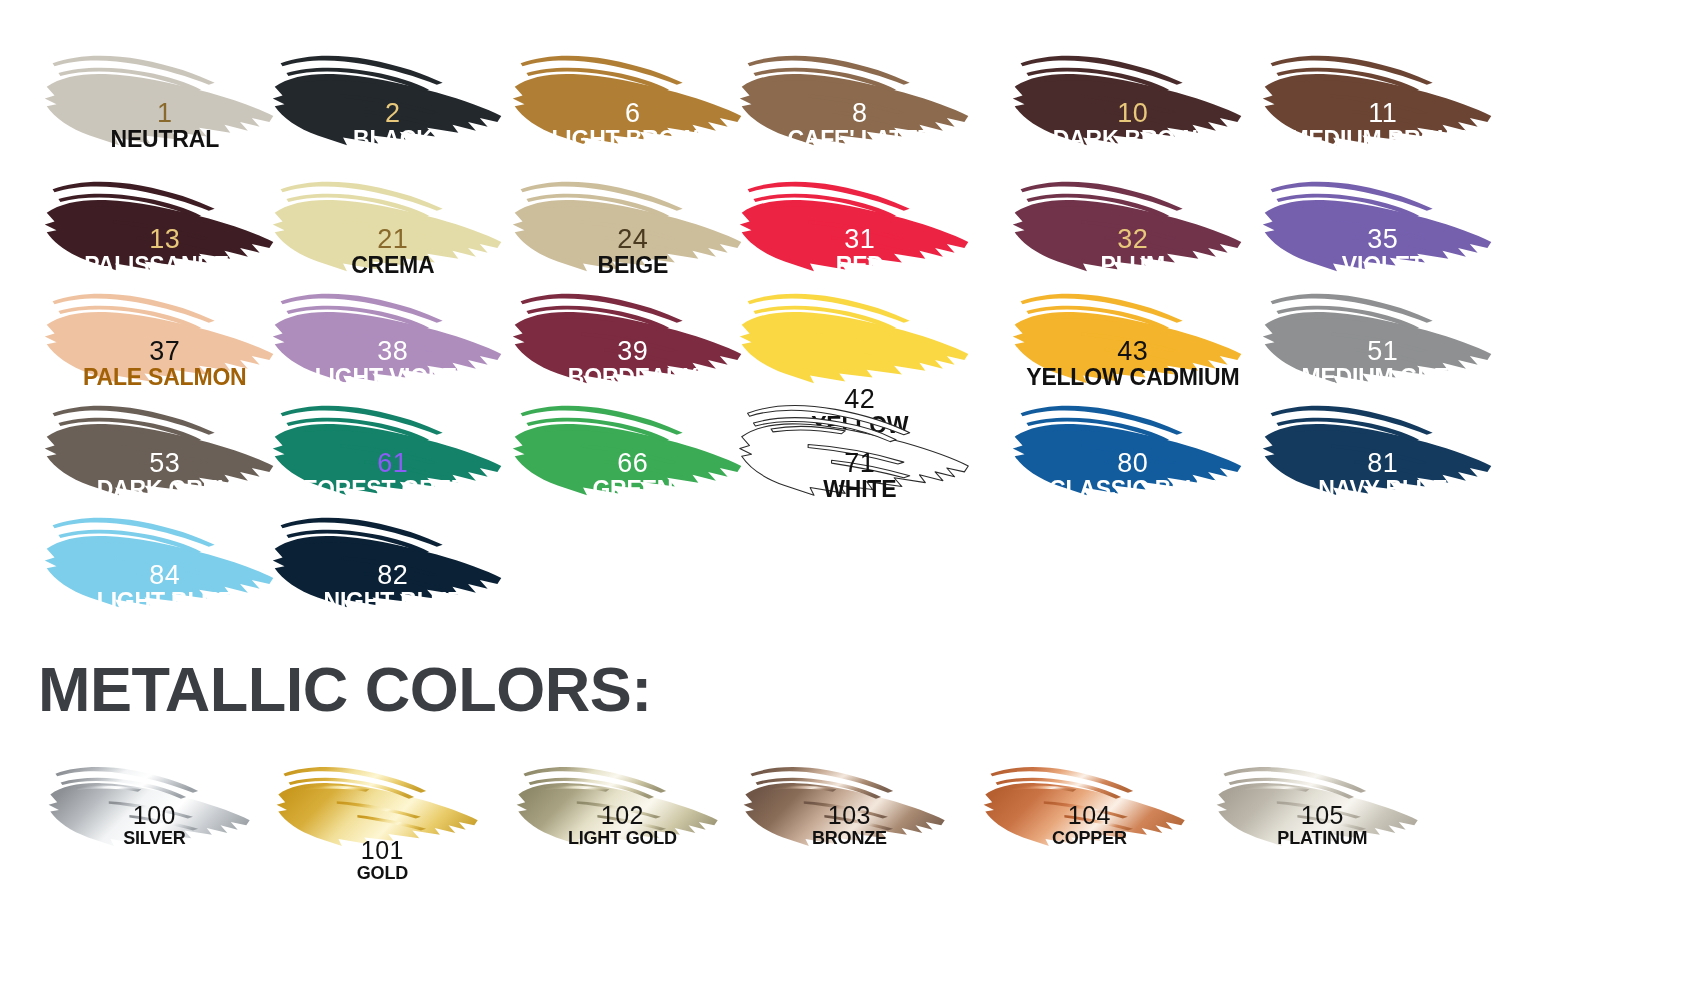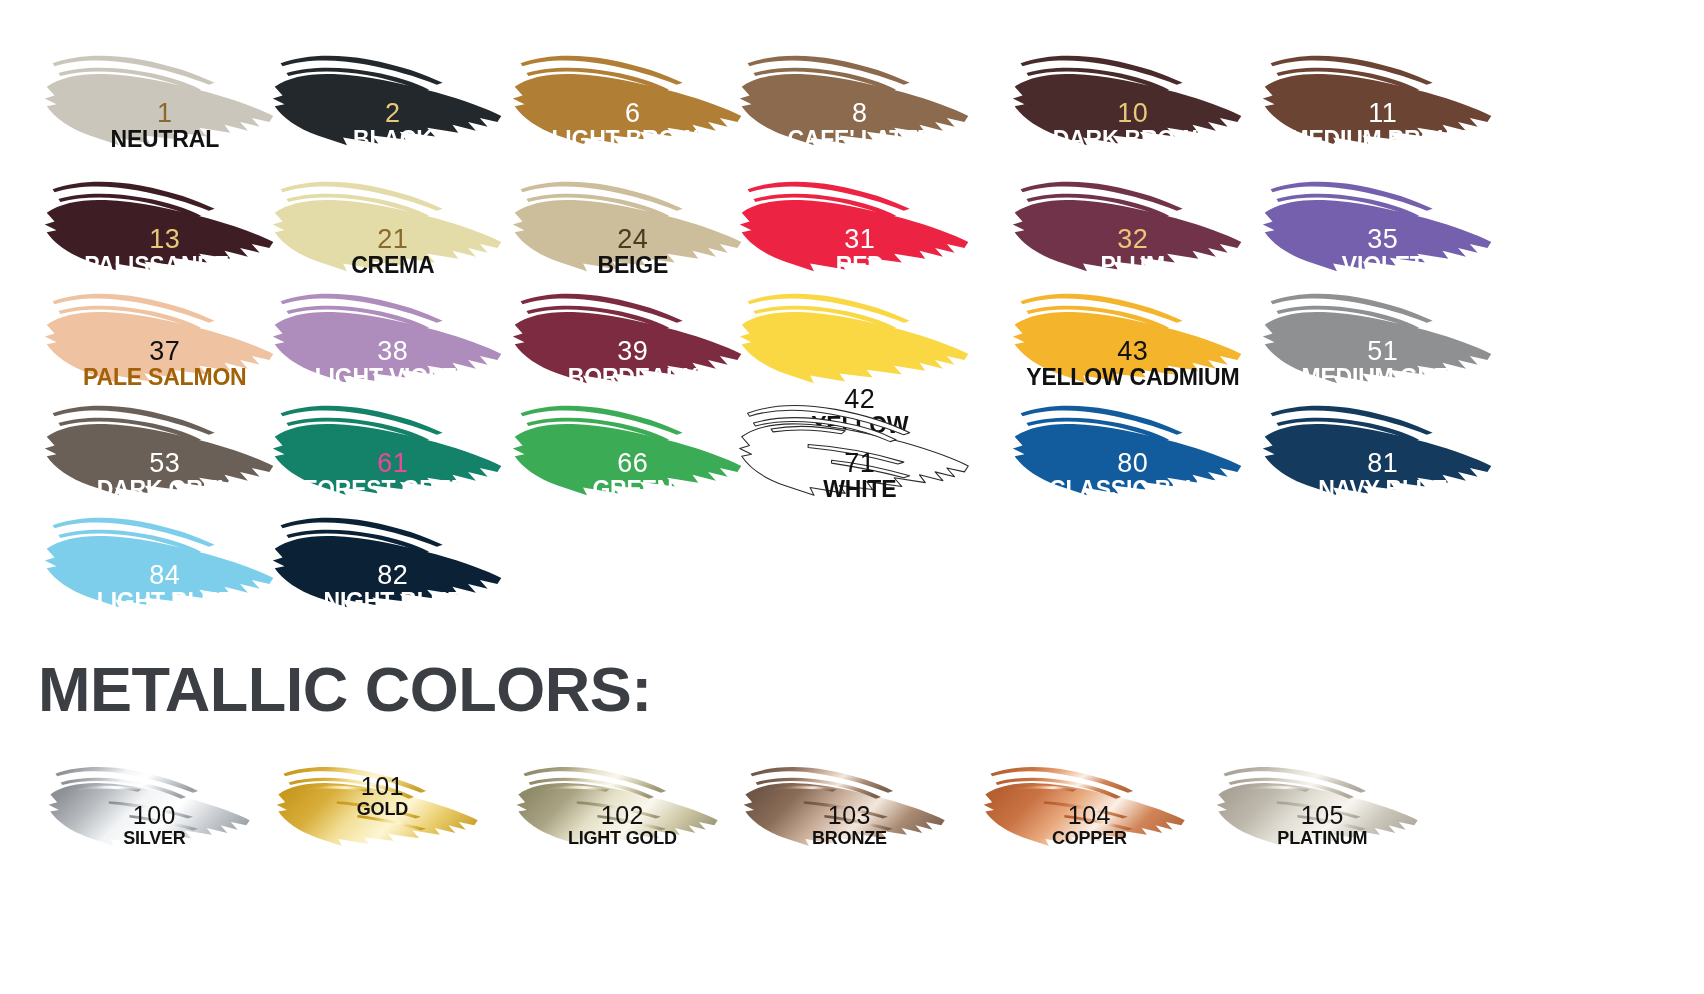--- a/index.html
+++ b/index.html
@@ -326,21 +326,21 @@
         <svg viewBox="0 0 240 128" width="240" height="125" xmlns="http://www.w3.org/2000/svg">
           <path d="M4,54 C18,44 40,40 64,41 C96,42 132,50 170,60 C198,68 220,76 236,84 L232,90 L214,86 L222,95 L202,90 L210,99 L186,93 L192,101 L160,96 L168,105 L132,100 L138,108 L104,104 L110,112 L74,106 L78,114 L48,104 C28,97 12,86 4,74 L14,72 L2,66 L12,63 Z" fill="#138268"></path>
           <path d="M10,30 C34,21 66,20 100,26 C132,32 158,41 176,50 L170,52 C150,44 124,36 96,31 C64,25 34,26 12,33 Z" fill="#138268"></path>
           <path d="M16,40 C40,33 72,33 104,39 C128,43 148,50 162,57 L156,59 C140,52 120,46 98,42 C70,37 40,37 18,43 Z" fill="#138268"></path>
           <path d="M34,46 C56,42 84,43 110,48 L106,51 C84,47 58,46 36,49 Z" fill="#138268"></path>
           <path d="M72,62 C104,64 140,71 170,80 L164,82 C136,74 102,68 72,65 Z" fill="#138268"></path>
           <path d="M96,78 C124,81 152,87 176,94 L170,96 C148,90 122,85 96,81 Z" fill="#138268"></path>
         </svg>
       </div>
       <div class="labels" style="width: 300px; left: 242.8px; top: 450.25px;">
-        <span class="lbl-num" style="color: #ec4899;">61</span>
+        <span class="lbl-num" style="color: #8b5cf6;">61</span>
         <span class="lbl-name" style="color: rgb(255, 255, 255);">FOREST GREEN</span>
       </div>
       <div class="swatch" style="left: 508px; top: 384px; width: 240px; height: 125px;">
         <svg viewBox="0 0 240 128" width="240" height="125" xmlns="http://www.w3.org/2000/svg">
           <path d="M4,54 C18,44 40,40 64,41 C96,42 132,50 170,60 C198,68 220,76 236,84 L232,90 L214,86 L222,95 L202,90 L210,99 L186,93 L192,101 L160,96 L168,105 L132,100 L138,108 L104,104 L110,112 L74,106 L78,114 L48,104 C28,97 12,86 4,74 L14,72 L2,66 L12,63 Z" fill="#3bab55"></path>
           <path d="M10,30 C34,21 66,20 100,26 C132,32 158,41 176,50 L170,52 C150,44 124,36 96,31 C64,25 34,26 12,33 Z" fill="#3bab55"></path>
           <path d="M16,40 C40,33 72,33 104,39 C128,43 148,50 162,57 L156,59 C140,52 120,46 98,42 C70,37 40,37 18,43 Z" fill="#3bab55"></path>
           <path d="M34,46 C56,42 84,43 110,48 L106,51 C84,47 58,46 36,49 Z" fill="#3bab55"></path>
           <path d="M72,62 C104,64 140,71 170,80 L164,82 C136,74 102,68 72,65 Z" fill="#3bab55"></path>
           <path d="M96,78 C124,81 152,87 176,94 L170,96 C148,90 122,85 96,81 Z" fill="#3bab55"></path>
@@ -462,21 +462,21 @@
             </linearGradient>
           </defs>
           <path d="M4,54 C18,44 40,40 64,41 C96,42 132,50 170,60 C198,68 220,76 236,84 L232,90 L214,86 L222,95 L202,90 L210,99 L186,93 L192,101 L160,96 L168,105 L132,100 L138,108 L104,104 L110,112 L74,106 L78,114 L48,104 C28,97 12,86 4,74 L14,72 L2,66 L12,63 Z" fill="url(#grad-101)"></path>
           <path d="M10,30 C34,21 66,20 100,26 C132,32 158,41 176,50 L170,52 C150,44 124,36 96,31 C64,25 34,26 12,33 Z" fill="url(#grad-101)"></path>
           <path d="M16,40 C40,33 72,33 104,39 C128,43 148,50 162,57 L156,59 C140,52 120,46 98,42 C70,37 40,37 18,43 Z" fill="url(#grad-101)"></path>
           <path d="M34,46 C56,42 84,43 110,48 L106,51 C84,47 58,46 36,49 Z" fill="url(#grad-101)"></path>
           <path d="M72,62 C104,64 140,71 170,80 L164,82 C136,74 102,68 72,65 Z" fill="url(#grad-101)"></path>
           <path d="M96,78 C124,81 152,87 176,94 L170,96 C148,90 122,85 96,81 Z" fill="url(#grad-101)"></path>
         </svg>
       </div>
-      <div class="labels metallic" style="width: 280px; left: 242.4px; top: 774px;">
+      <div class="labels metallic" style="width: 280px; left: 242.4px; top: 838px;">
         <span class="lbl-num" style="color: rgb(17, 17, 17);">101</span>
         <span class="lbl-name" style="color: rgb(17, 17, 17);">GOLD</span>
       </div>
       <div class="swatch" style="left: 508px; top: 748px; width: 220px; height: 110px;">
         <svg viewBox="0 0 240 128" width="220" height="110" xmlns="http://www.w3.org/2000/svg">
           <defs>
             <linearGradient id="grad-102" x1="0%" y1="35%" x2="100%" y2="65%">
               <stop offset="0.0%" stop-color="#8f8a6a"></stop>
               <stop offset="20.0%" stop-color="#a9a383"></stop>
               <stop offset="40.0%" stop-color="#e5e1c8"></stop>

